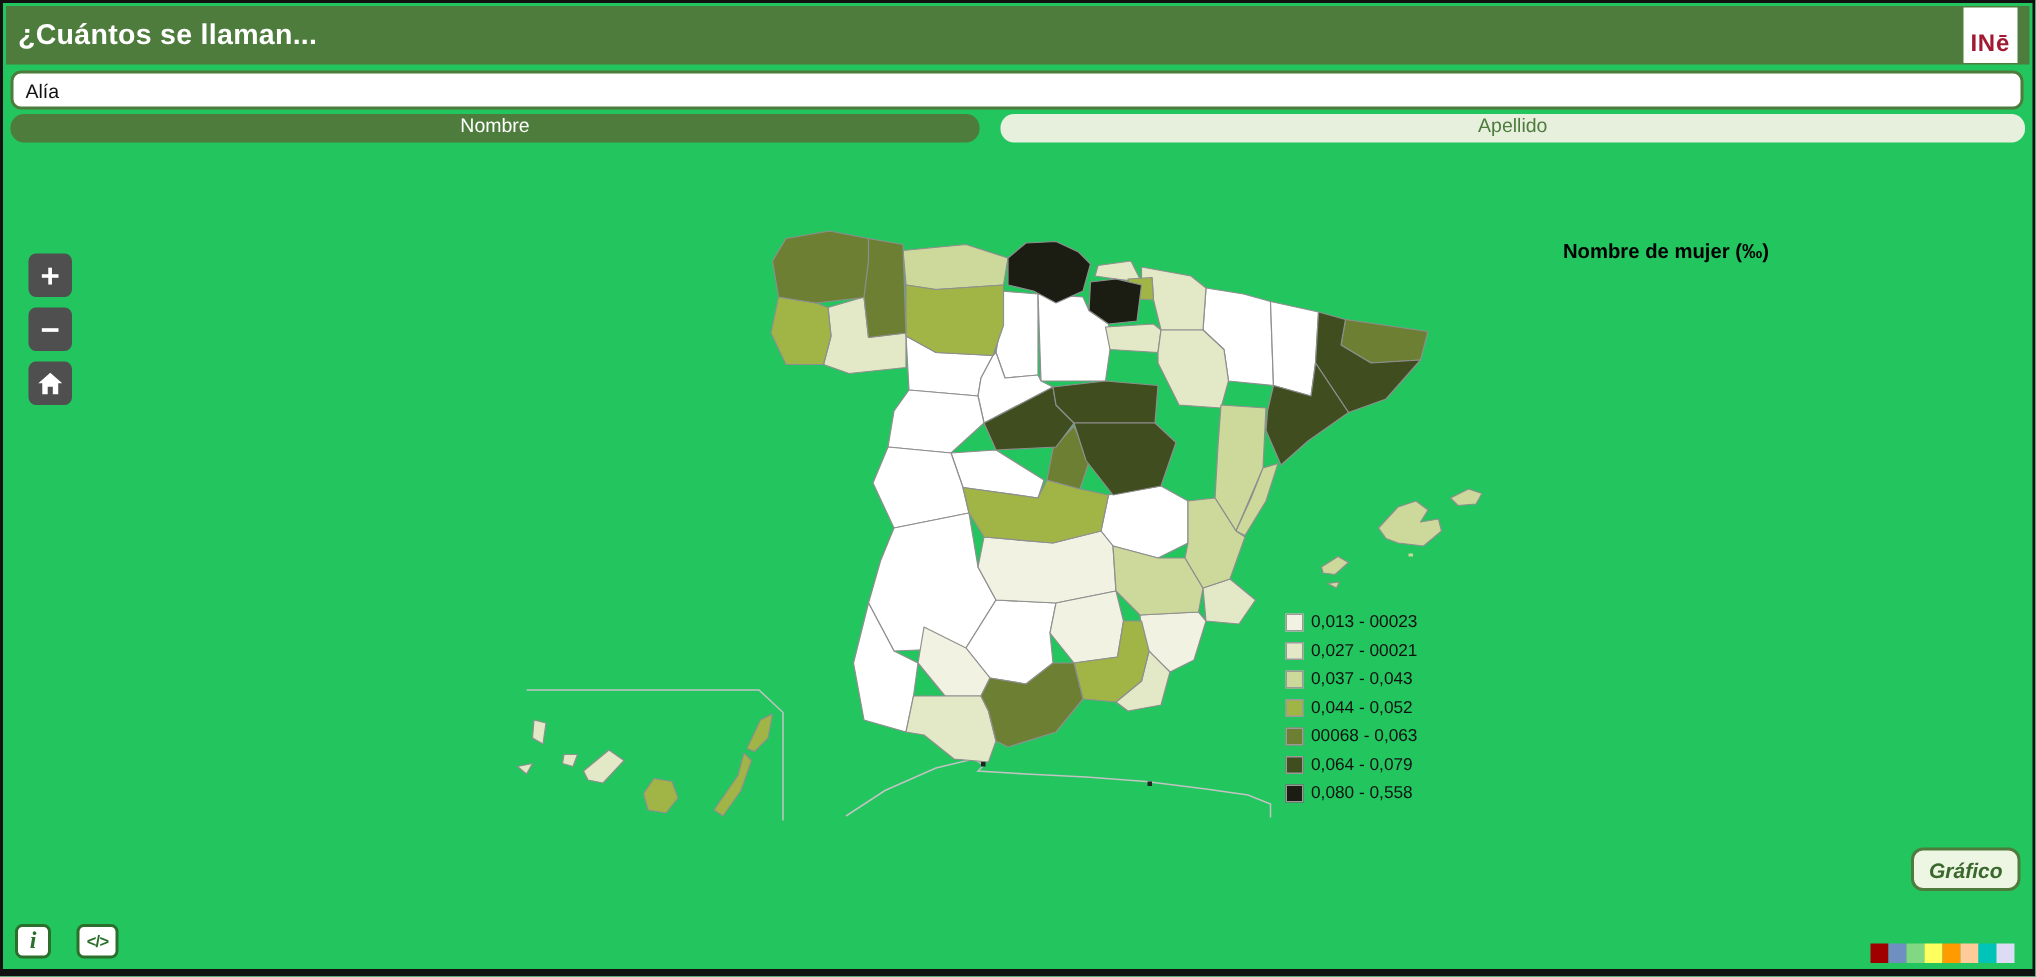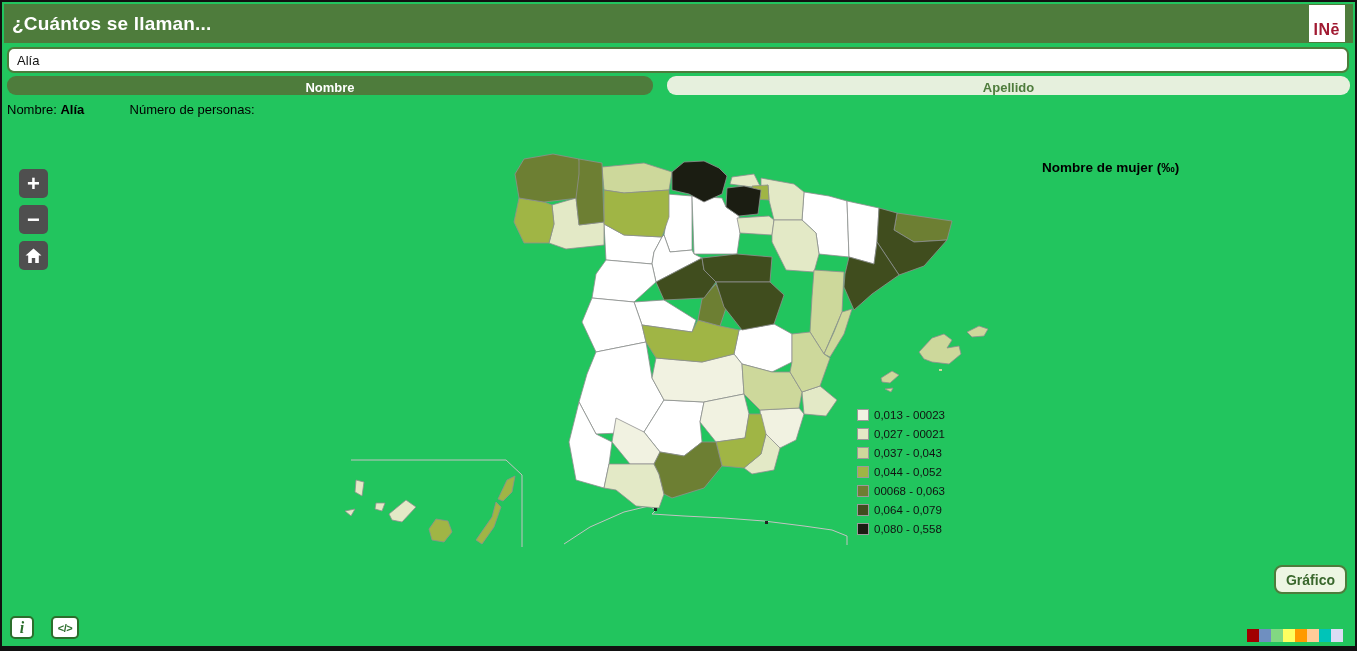--- a/index.html
+++ b/index.html
@@ -24,22 +24,22 @@
   }
   
   .search-wrap{position:absolute;left:5px;right:6px;top:45px;height:26px;}
   .search-input{
     width:100%;height:100%;box-sizing:border-box;border:2px solid #4e7c3c;border-radius:7px;
     font-family:"Liberation Sans",sans-serif;font-size:13px;padding:0 8px;outline:none;color:#111;
   }
   
   .tab{
     position:absolute;top:74px;height:19px;border-radius:9px;
-    display:flex;align-items:flex-end;justify-content:center;
-    font-size:13px;font-weight:bold;cursor:pointer;
+    display:flex;align-items:flex-start;justify-content:center;
+    font-size:13px;font-weight:normal;cursor:pointer;
   }
   .tab-nombre{left:5px;width:646px;background:#4e7c3c;color:#fff;}
   .tab-apellido{left:665px;right:5px;background:#e6f0dd;color:#4e7c3c;}
   
   .result{position:absolute;left:5px;top:97px;font-size:13px;color:#000;line-height:21px;}
   .result b{font-weight:bold;}
   .sp{display:inline-block;width:38px;}
   
   .map-area{position:absolute;left:2px;right:2px;top:140px;bottom:5px;}
   svg.map{position:absolute;left:0;top:0;}
@@ -55,21 +55,21 @@
   
   .legend-title{position:absolute;left:1038px;top:18px;font-size:13.5px;font-weight:bold;color:#000;}
   .legend{position:absolute;left:853px;top:263px;}
   .leg-row{display:flex;align-items:center;height:19px;}
   .leg-sw{width:12px;height:12px;border:1px solid #9a9a9a;box-sizing:border-box;margin-right:5px;}
   .leg-label{font-size:11.5px;color:#111;}
   
   .grafico-btn{
     position:absolute;right:6px;top:423px;height:25px;padding:0 10px;
     background:#edf6e3;border:2px solid #4e7c3c;border-radius:8px;
-    color:#39672c;font-weight:bold;font-size:14px;display:flex;align-items:center;cursor:pointer;
+    color:#39672c;font-weight:bold;font-size:14px;display:flex;align-items:center;cursor:pointer;font-style:italic;
   }
   
   .foot-btn{
     position:absolute;bottom:7px;height:23px;box-sizing:border-box;border:2px solid #2c6e2c;
     border-radius:5px;background:#fff;color:#2c6e2c;display:flex;align-items:center;
     justify-content:center;cursor:pointer;
   }
   .btn-info{left:8px;width:24px;font-family:"Liberation Serif",serif;font-style:italic;font-weight:bold;font-size:16px;}
   .btn-embed{left:49px;width:28px;font-size:11px;font-weight:bold;letter-spacing:-.5px;}
   .palette{position:absolute;right:12px;bottom:4px;display:flex;}
@@ -90,26 +90,20 @@
   </div>
 
   <div class="tab tab-nombre">
     <span>Nombre</span>
   </div>
   <div class="tab tab-apellido">
     <span>Apellido</span>
   </div>
 
   <div class="result">
-    <div>
-      <span>Nombre:</span>
-      <b>Alía</b>
-      <span class="sp"></span>
-      <span>Número de personas:</span>
-    </div>
   </div>
 
   <div class="map-area">
     <svg class="map" width="1353" height="506" viewBox="0 140 1353 506">
 
       <path class="outline" d="M347,458 L502,458 L518,473 L518,545"></path>
 
       <path class="outline" d="M560,542 L586,525 L620,510 L645,504 L652,508 L648,512 L680,514 L720,516 L760,519 L800,524 L828,528 L843,534 L843,543"></path>
       <g id="provinces">
           <path d="M663,192 L688,194 L688,248 L666,250 L660,233 L663,215 Z" class="prov" fill="#ffffff"></path>

